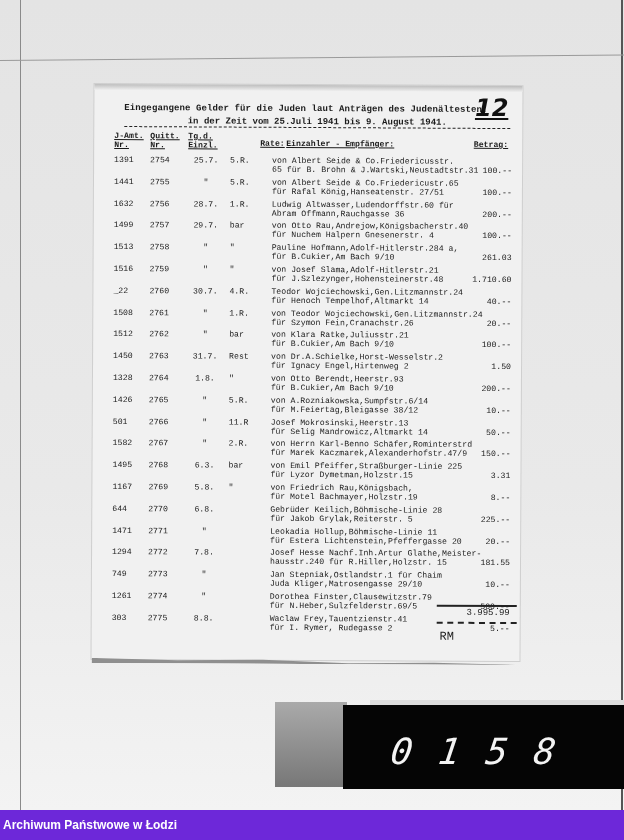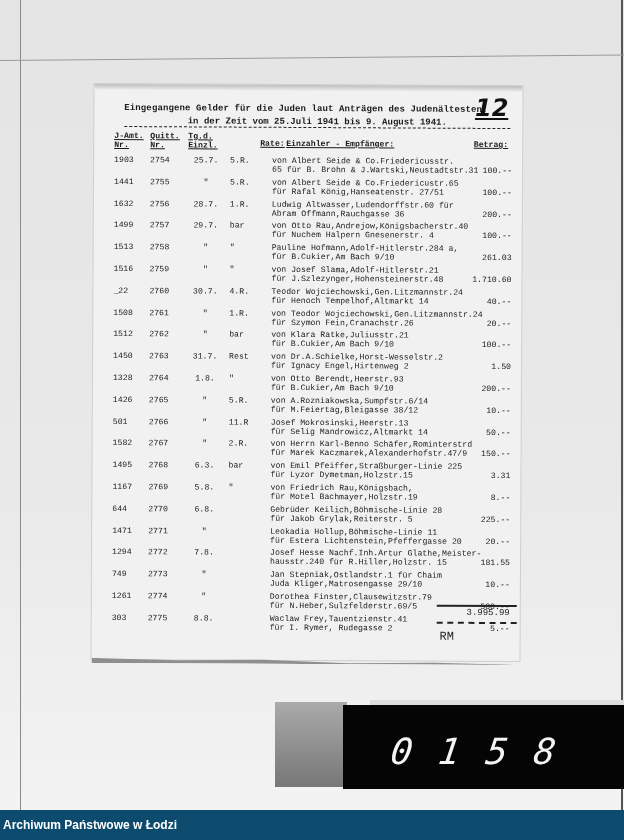--- a/index.html
+++ b/index.html
@@ -25,21 +25,21 @@
   .c-text{left:178px;}
   .c-amt{right:10px;top:9px;text-align:right;font-family:Liberation Mono, monospace;}
   .total-line{position:absolute;left:345px;top:519px;width:80px;height:2px;background:#222;}
   .total-rm{position:absolute;left:348px;top:544px;font-size:12px;}
   .total-val{position:absolute;right:10px;top:522px;font-size:9px;text-align:center;}
   .total-dash{position:absolute;left:345px;top:536px;width:80px;border-top:2px dashed #222;}
   .counter-bg{position:absolute;left:275px;top:702px;width:72px;height:85px;background:linear-gradient(180deg,#aaa,#777);}
   .counter{position:absolute;left:343px;top:705px;width:281px;height:84px;background:#050505;}
   .counter-top{position:absolute;left:370px;top:700px;width:254px;height:6px;background:#ddd;}
   .counter-digits{position:absolute;left:48px;top:26px;font-family:"DejaVu Sans Mono",monospace;font-size:36px;color:#f4f4f4;letter-spacing:26px;font-style:italic;transform:skewX(-8deg);}
-  .footer{position:absolute;left:0;top:810px;width:624px;height:30px;background:#0c4a6e;}
+  .footer{position:absolute;left:0;top:810px;width:624px;height:30px;background:#6d28d9;}
   .footer-text{position:absolute;left:3px;top:8px;font-family:"Liberation Sans",sans-serif;font-size:12px;color:#fff;font-weight:bold;}
 </style>
 </head>
 <body>
 
 <div class="scan-bg"></div>
 <div class="frame-left"></div>
 <div class="frame-right"></div>
 <div class="frame-line"></div>
 
@@ -50,21 +50,21 @@
 
   <div class="hdr" style="left:20px;width:32px;">J-Amt. Nr.</div>
   <div class="hdr" style="left:56px;width:32px;">Quitt. Nr.</div>
   <div class="hdr" style="left:94px;width:32px;">Tg.d. Einzl.</div>
   <div class="hdr" style="left:130px;top:54px;margin-left:36px;">Rate:</div>
   <div class="hdr" style="left:192px;top:54px;">Einzahler - Empfänger:</div>
   <div class="hdr" style="right:14px;top:54px;">Betrag:</div>
 
   <div class="rows" id="rows">
       <div class="row">
-        <span class="c c-jnr">1903</span>
+        <span class="c c-jnr">1391</span>
         <span class="c c-qnr">2754</span>
         <span class="c c-date">25.7.</span>
         <span class="c c-rate">5.R.</span>
         <span class="c c-text">von Albert Seide &amp; Co.Friedericusstr.</span>
         <span class="c c-text" style="top: 9px;">65 für B. Brohn &amp; J.Wartski,Neustadtstr.31</span>
         <span class="c c-amt">100.--</span>
       </div>
       <div class="row">
         <span class="c c-jnr">1441</span>
         <span class="c c-qnr">2755</span>

